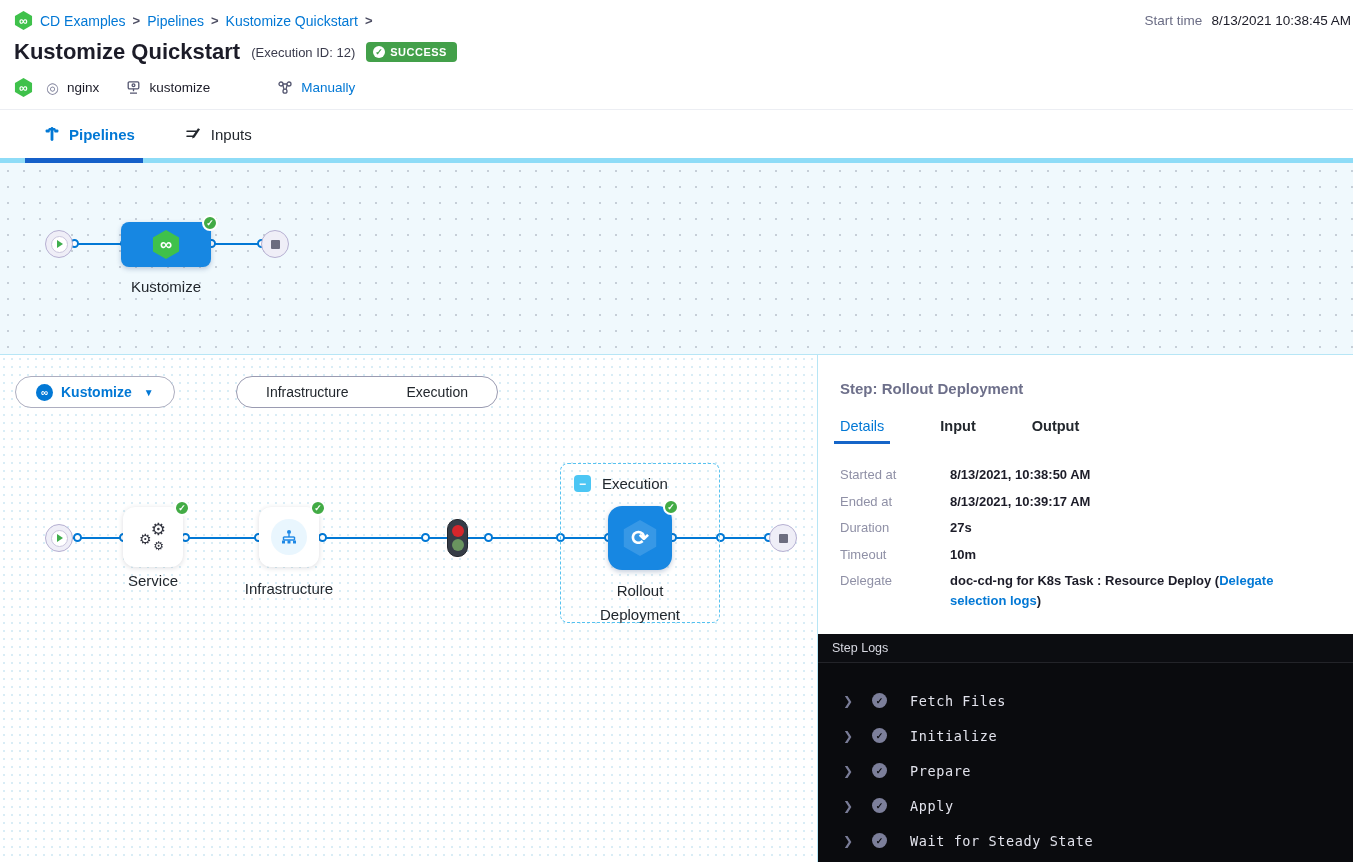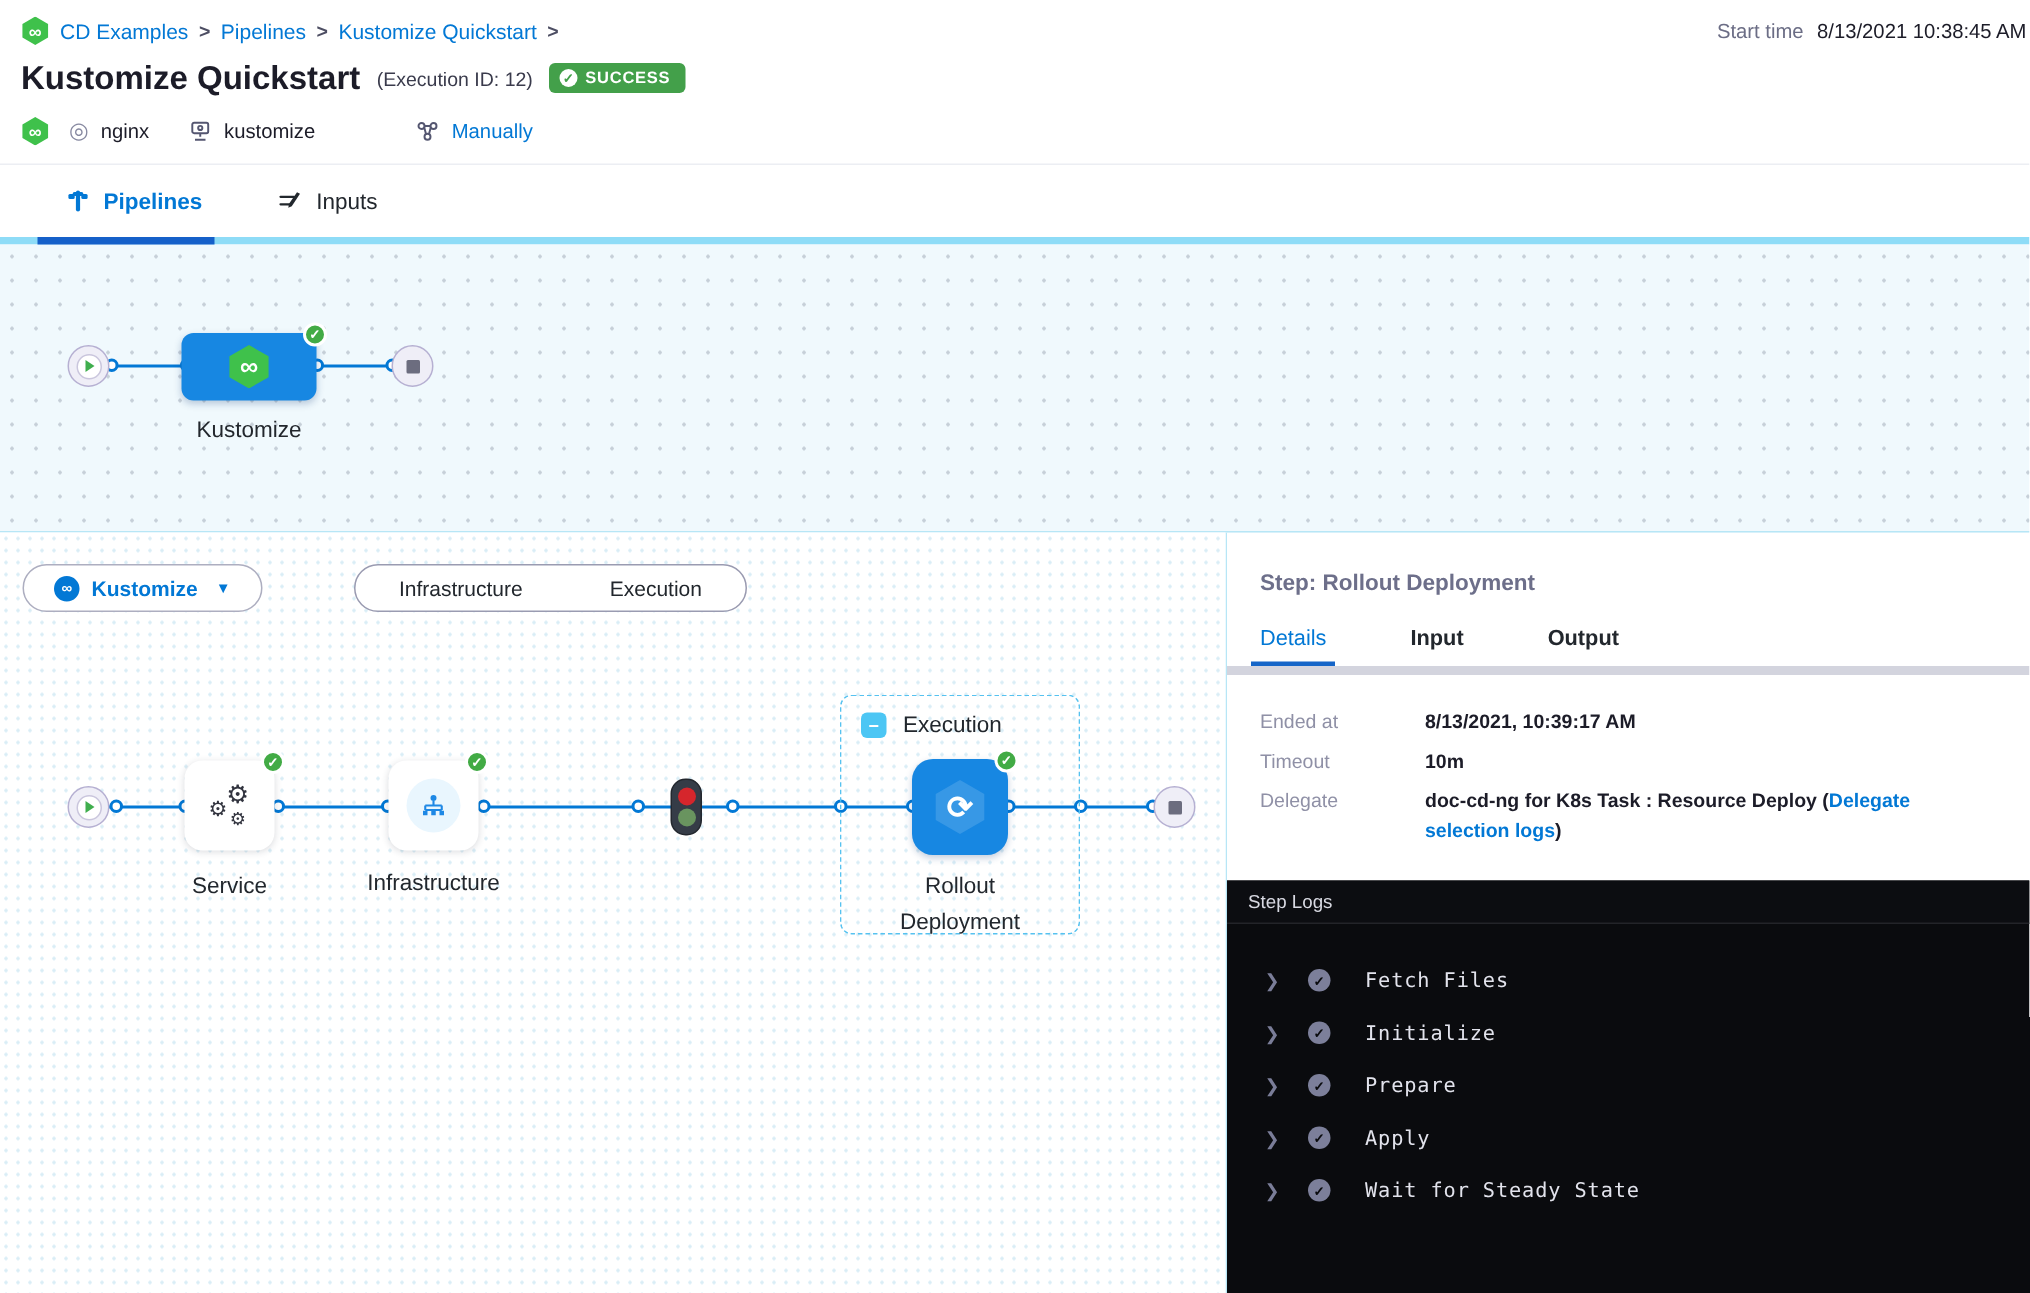--- a/index.html
+++ b/index.html
@@ -275,21 +275,21 @@
     </div>
 
     <div class="card" style="left:123px; top:152px;">
       <span class="gears">
         <span class="g1">⚙</span>
           <span class="g2">⚙</span>
           <span class="g3">⚙</span>
       </span>
       <span class="check">✓</span>
     </div>
-    <div class="node-label" style="left:93px; top:224px; width:120px;">Service</div>
+    <div class="node-label" style="left:93px; top:214px; width:120px;">Service</div>
 
     <div class="card" style="left:259px; top:152px;">
       <span class="infra-circle">
         <svg width="20" height="20" viewBox="0 0 20 20" fill="none" stroke="#1e88e5" stroke-width="1.6">
           <circle cx="10" cy="5" r="2" fill="#1e88e5" stroke="none"></circle>
           <path d="M10 7 v3 M4.5 13 h11 M4.5 10 v3 M15.5 10 v3" stroke-width="1.4"></path>
           <path d="M4.5 10 h11" stroke-width="1.4"></path>
           <rect x="3" y="13.5" width="3" height="3" fill="#1e88e5" stroke="none"></rect>
           <rect x="8.5" y="13.5" width="3" height="3" fill="#1e88e5" stroke="none"></rect>
           <rect x="14" y="13.5" width="3" height="3" fill="#1e88e5" stroke="none"></rect>
@@ -328,22 +328,30 @@
 
     <div class="panel-tabs">
       <span class="ptab active">Details</span>
       <span class="ptab">Input</span>
       <span class="ptab">Output</span>
     </div>
     <div class="panel-divider"></div>
 
     <div class="details">
       <div class="drow">
+        <span class="dlabel">Started at</span>
+        <span class="dvalue">8/13/2021, 10:38:50 AM</span>
+      </div>
+      <div class="drow">
         <span class="dlabel">Ended at</span>
         <span class="dvalue">8/13/2021, 10:39:17 AM</span>
+      </div>
+      <div class="drow">
+        <span class="dlabel">Duration</span>
+        <span class="dvalue">27s</span>
       </div>
       <div class="drow">
         <span class="dlabel">Timeout</span>
         <span class="dvalue">10m</span>
       </div>
       <div class="drow">
         <span class="dlabel">Delegate</span>
         <span class="dvalue">
           <span>doc-cd-ng for K8s Task : Resource Deploy (</span><span class="dlink">Delegate selection logs</span><span>)</span>
         </span>

